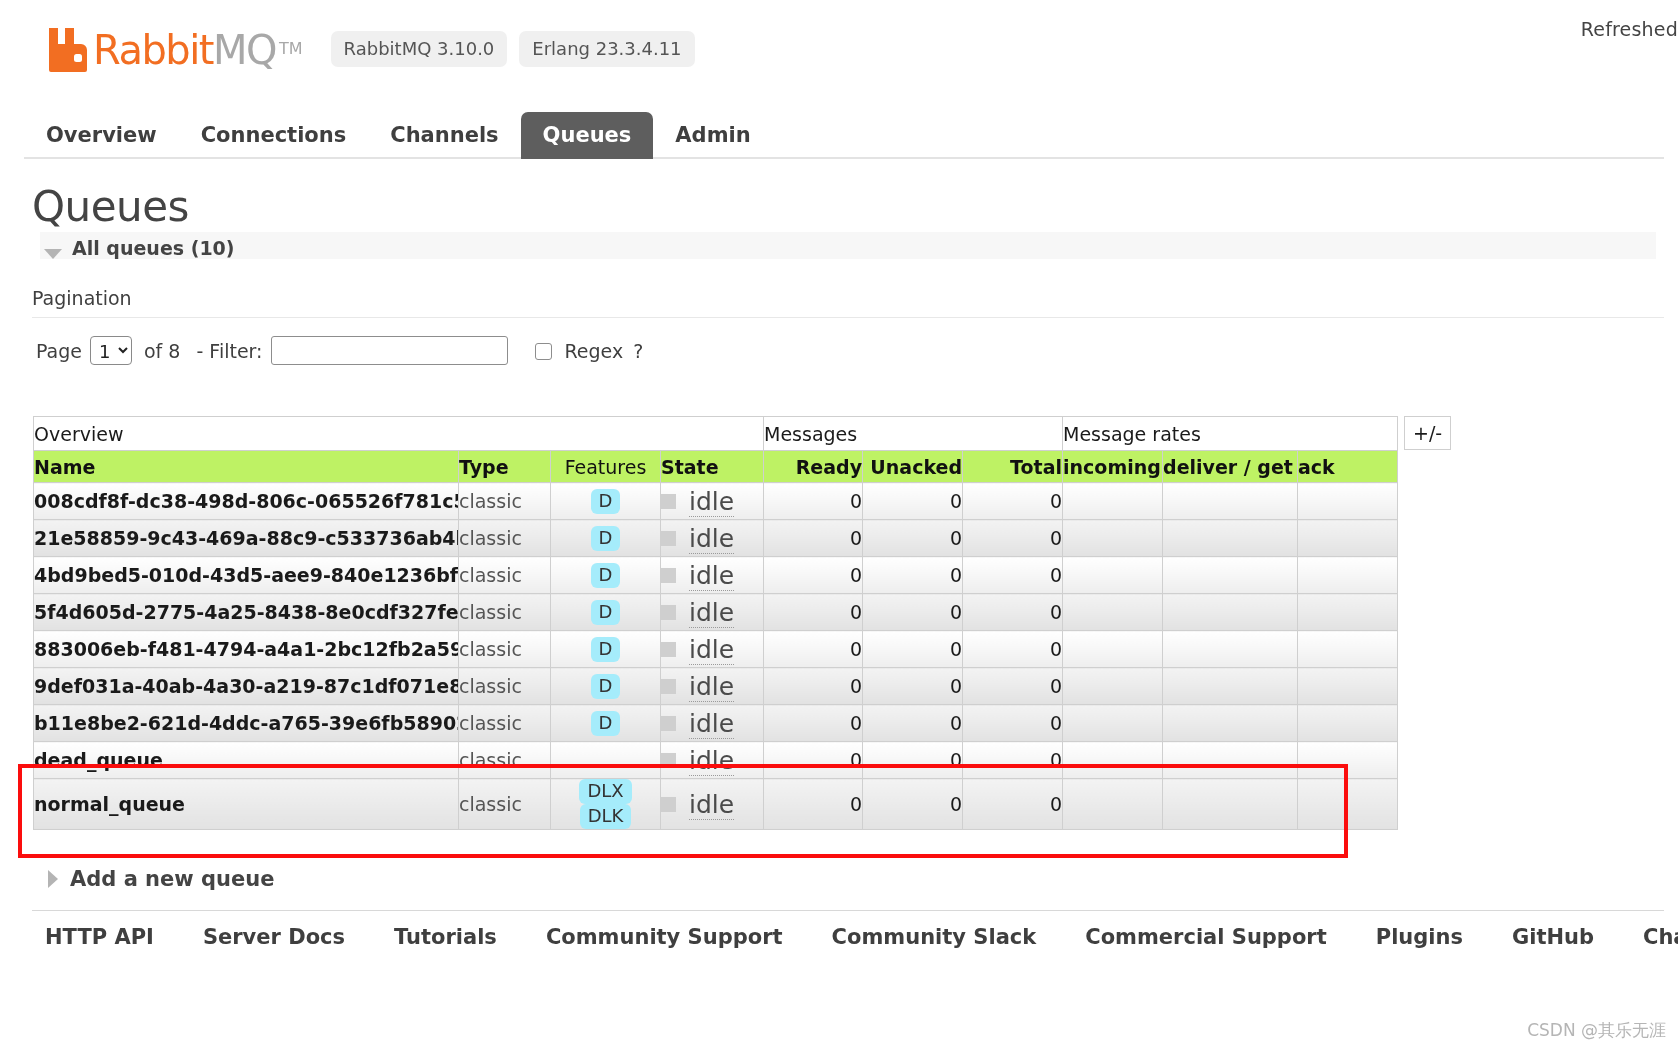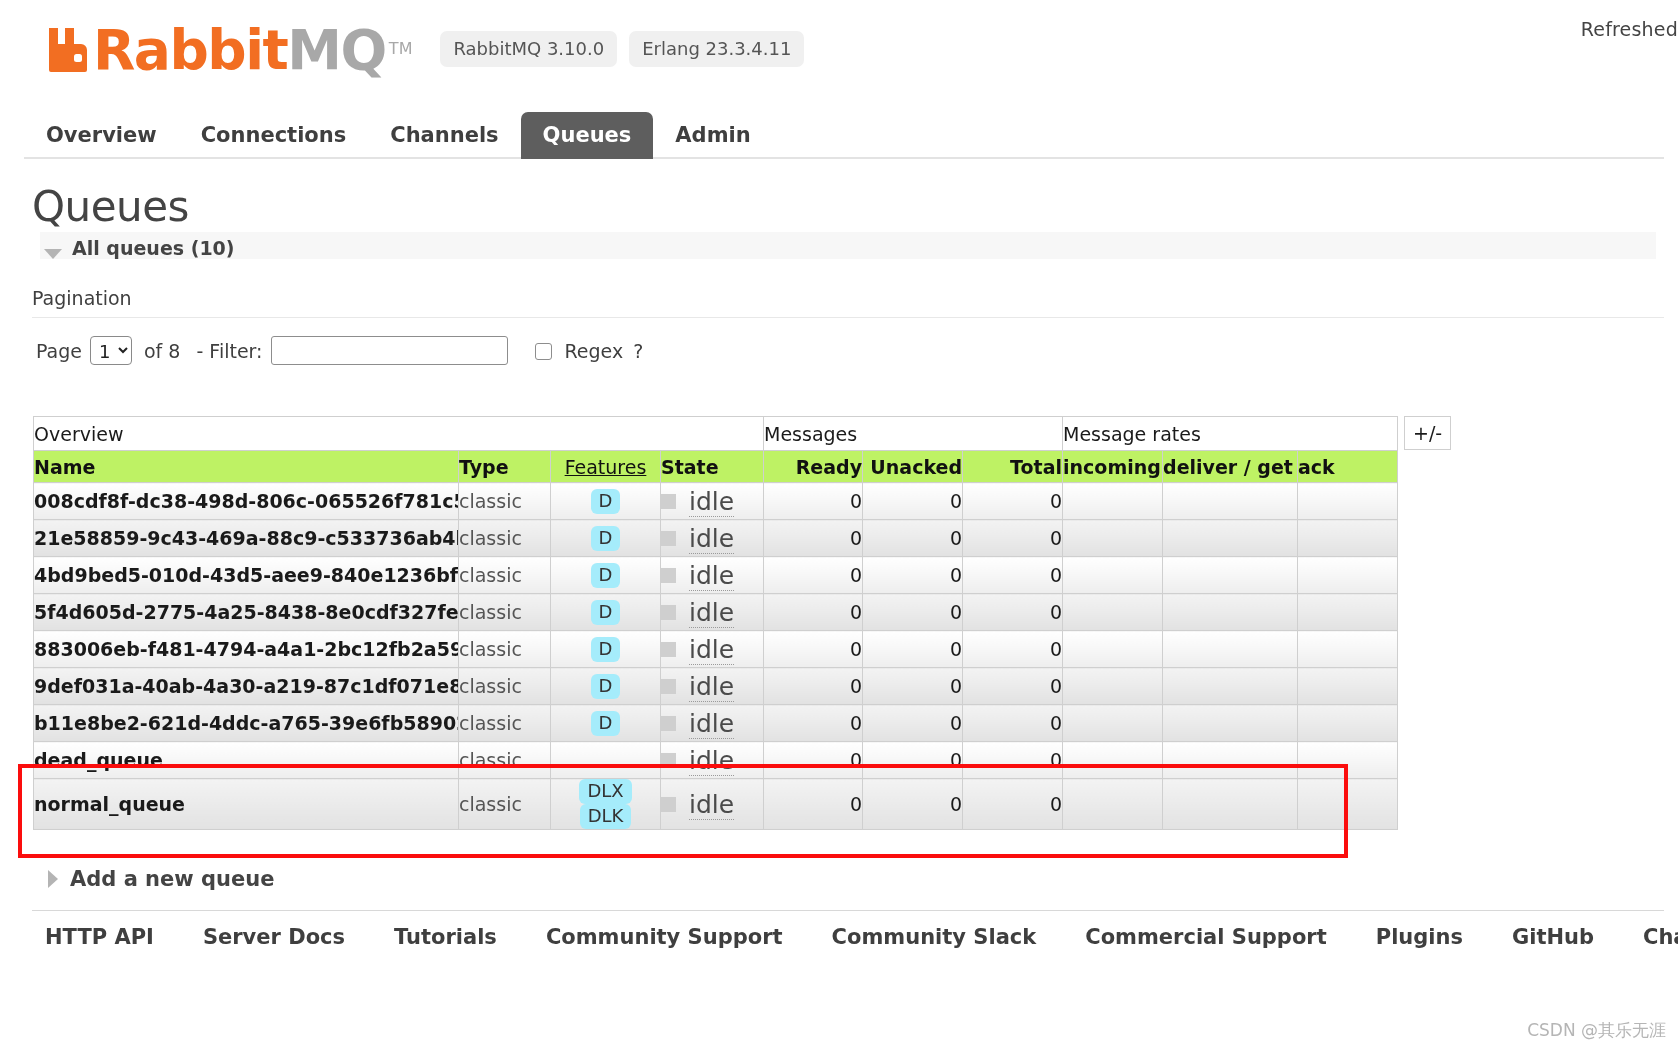--- a/index.html
+++ b/index.html
@@ -29,22 +29,22 @@
   .header {
     position: absolute;
     top: 26px; left: 45px;
     display: flex;
     align-items: flex-end;
     gap: 0px;
   }
   .logo-wrap { display: flex; align-items: center; }
   .logo-mark { width: 44px; height: 48px; margin-right: 4px; }
   .logo-text {
-    font-size: 55px;
-    font-weight: 700;
+    font-size: 40px;
+    font-weight: 400;
     line-height: 48px;
     letter-spacing: -1.5px;
     font-family: "DejaVu Sans", "Liberation Sans", sans-serif;
   }
   .logo-rabbit { color: #f26e22; }
   .logo-mq { color: #a8a8a8; }
   .logo-tm {
     color: #a8a8a8;
     font-size: 16px;
     margin-left: 3px;
@@ -207,21 +207,21 @@
     font-size: 19px;
     color: #111;
     padding: 6px 9px 7px 9px;
     height: 32px;
     white-space: nowrap;
   }
   .col-th.l { text-align: left; }
   .col-th.r { text-align: right; }
   .col-th.c { text-align: center; }
   .col-th.bold { font-weight: bold; }
-  .col-th.reg  { font-weight: normal; text-decoration: underline; }
+  .col-th.reg  { font-weight: normal; }
 
   tr.qrow td {
     height: 37px;
     font-size: 19px;
     background: linear-gradient(#ffffff, #eeeeee);
   }
   tr.qrow.alt td {
     background: linear-gradient(#f3f3f3, #e2e2e2);
   }
   td.name {

